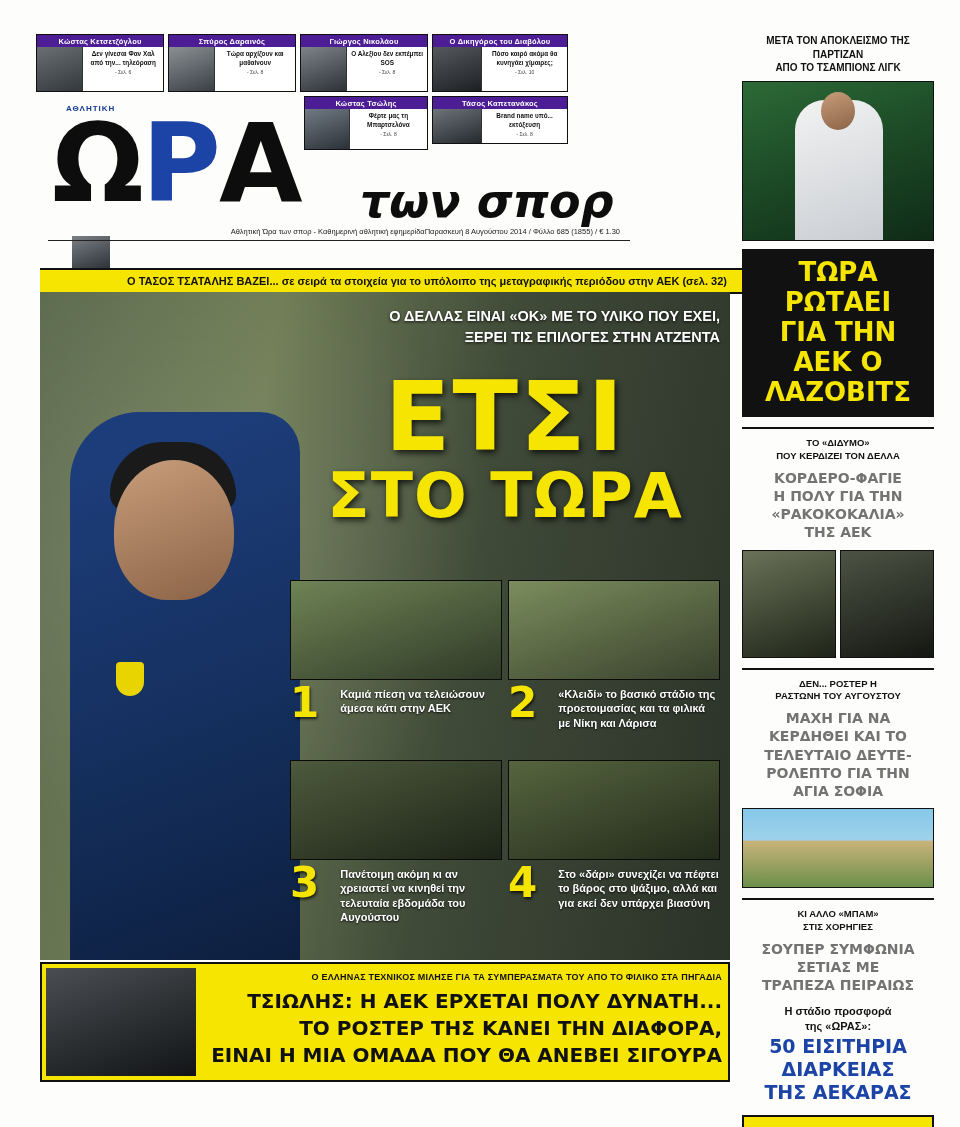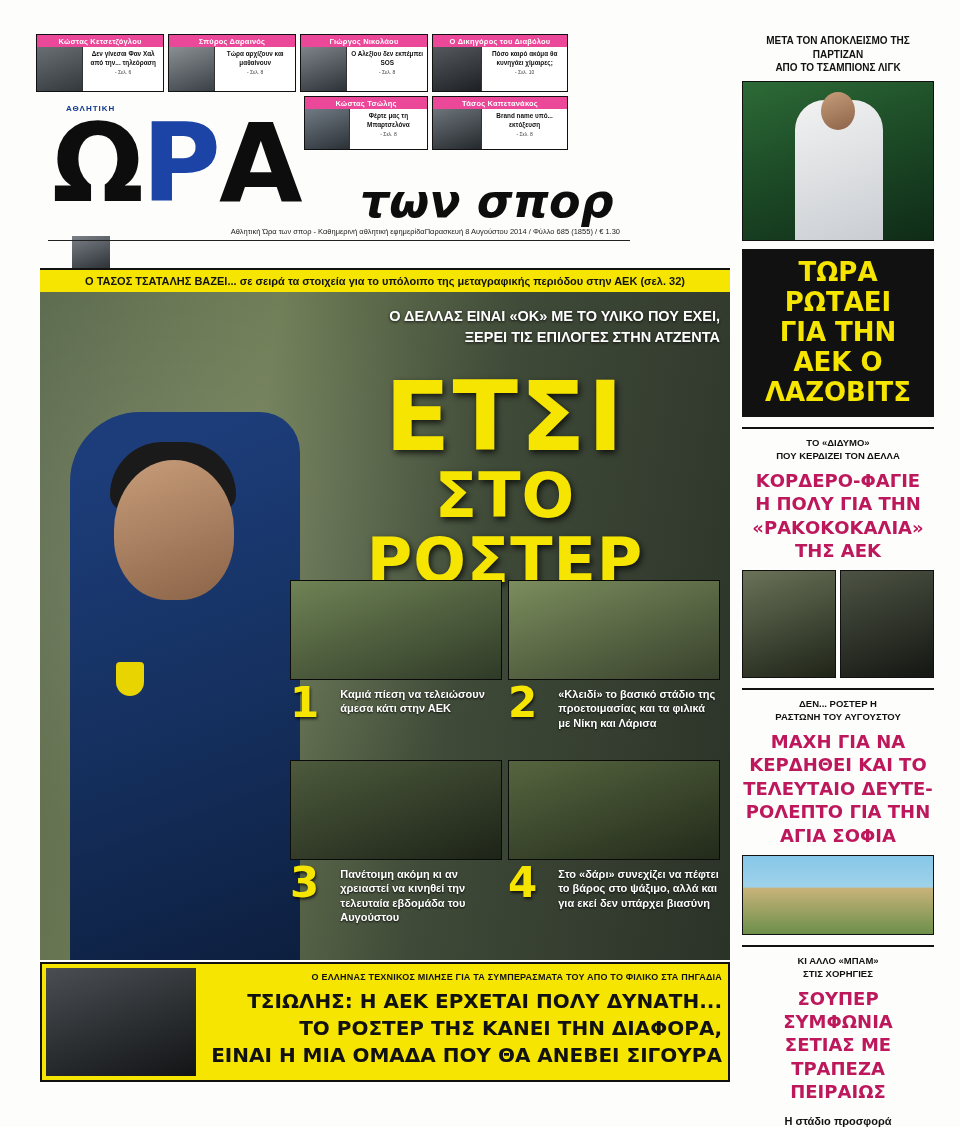--- a/index.html
+++ b/index.html
@@ -17,21 +17,21 @@
   }
   
   .topstrip{position:absolute;left:36px;top:34px;width:585px;height:60px;}
   .mini{
     position:absolute;
     border:1px solid #111;
     background:#fff;
     box-sizing:border-box;
   }
   .mini .mini-name{
-    background:#ec4899;color:#fff;font-size:7.5px;font-weight:bold;
+    background:#4c1d95;color:#fff;font-size:7.5px;font-weight:bold;
     text-align:center;padding:2px 0 1px;letter-spacing:.2px;
     white-space:nowrap;overflow:hidden;
   }
   .mini .mini-body{display:flex;height:calc(100% - 12px);}
   .mini .mini-photo{
     width:36%;background:linear-gradient(160deg,#6a6f74,#33383d);
     border-right:1px solid #333;
   }
   .mini .mini-photo.p2{background:linear-gradient(160deg,#8a8f93,#3a4046);}
   .mini .mini-photo.p3{background:linear-gradient(160deg,#7d8389,#2c3237);}
@@ -74,21 +74,21 @@
   .mh-face{
     position:absolute;left:42px;top:140px;width:38px;height:40px;
     background:linear-gradient(160deg,#7a8086,#20252a);
   }
 
   
   .yellowband{
     position:absolute;left:40px;top:268px;width:690px;height:22px;
     background:#f5e500;border-top:2px solid #111;border-bottom:2px solid #111;
     display:flex;align-items:center;justify-content:center;
-    font-size:11px;font-weight:bold;color:#111;
+    font-size:11px;font-weight:bold;color:#111;padding-left:42px;
   }
 
   
   .main{
     position:absolute;left:40px;top:292px;width:690px;height:668px;
     background:#2b2f2d;overflow:hidden;
   }
   .main-photo{
     position:absolute;inset:0;
     background:
@@ -194,21 +194,21 @@
     margin-top:8px;text-align:center;color:#f5e500;
     font-family:"DejaVu Sans", sans-serif;font-weight:bold;
     font-size:26px;line-height:1.16;
     background:#111;padding:8px 4px 10px;
   }
   .rail-sep{height:2px;background:#111;margin:10px 0 8px;}
   .rail-small{
     text-align:center;font-size:9.5px;font-weight:bold;color:#111;line-height:1.35;
   }
   .rail-blue{
-    text-align:center;font-size:18px;font-weight:bold;color:#be185d;
+    text-align:center;font-size:14px;font-weight:bold;color:#737373;
     line-height:1.3;margin-top:6px;font-family:"DejaVu Sans", sans-serif;
   }
   .rail-duo{
     display:flex;gap:4px;margin-top:8px;height:108px;
   }
   .rail-duo div{
     flex:1;border:1px solid #111;
     background:linear-gradient(160deg,#6a7258,#1f2418);
   }
   .rail-duo .d2{background:linear-gradient(160deg,#4d5344,#141712);}
@@ -280,21 +280,21 @@
     <div class="mini" style="left:268px;top:62px;width:124px;height:54px;">
       <div class="mini-name">Κώστας Τσώλης</div>
       <div class="mini-body">
         <div class="mini-photo p5"></div>
         <div class="mini-text">
           <span>Φέρτε μας τη Μπαρτσελόνα</span>
           <span class="mini-ref">- Σελ. 8</span>
         </div>
       </div>
     </div>
-    <div class="mini" style="left:396px;top:62px;width:136px;height:54px;">
+    <div class="mini" style="left:396px;top:62px;width:136px;height:48px;">
       <div class="mini-name">Τάσος Καπετανάκος</div>
       <div class="mini-body">
         <div class="mini-photo p6"></div>
         <div class="mini-text">
           <span>Brand name υπό... εκτόξευση</span>
           <span class="mini-ref">- Σελ. 8</span>
         </div>
       </div>
     </div>
   </div>
@@ -326,21 +326,21 @@
       <div class="coach-head" style="left:74px;top:168px;"></div>
     </div>
 
     <div class="main-head">
       <div>Ο ΔΕΛΛΑΣ ΕΙΝΑΙ «ΟΚ» ΜΕ ΤΟ ΥΛΙΚΟ ΠΟΥ ΕΧΕΙ,</div>
       <div>ΞΕΡΕΙ ΤΙΣ ΕΠΙΛΟΓΕΣ ΣΤΗΝ ΑΤΖΕΝΤΑ</div>
     </div>
 
     <div class="mega">
       <div class="l1">ΕΤΣΙ</div>
-      <div class="l2">ΣΤΟ ΡΟΣΤΕΡ</div>
+      <div class="l2">ΣΤΟ ΤΩΡΑ</div>
     </div>
 
     <div class="photo-row r1">
       <div class="ph a"></div>
       <div class="ph b"></div>
     </div>
 
     <div class="bullets b1">
       <div class="bullet left">
         <span class="num">1</span>

